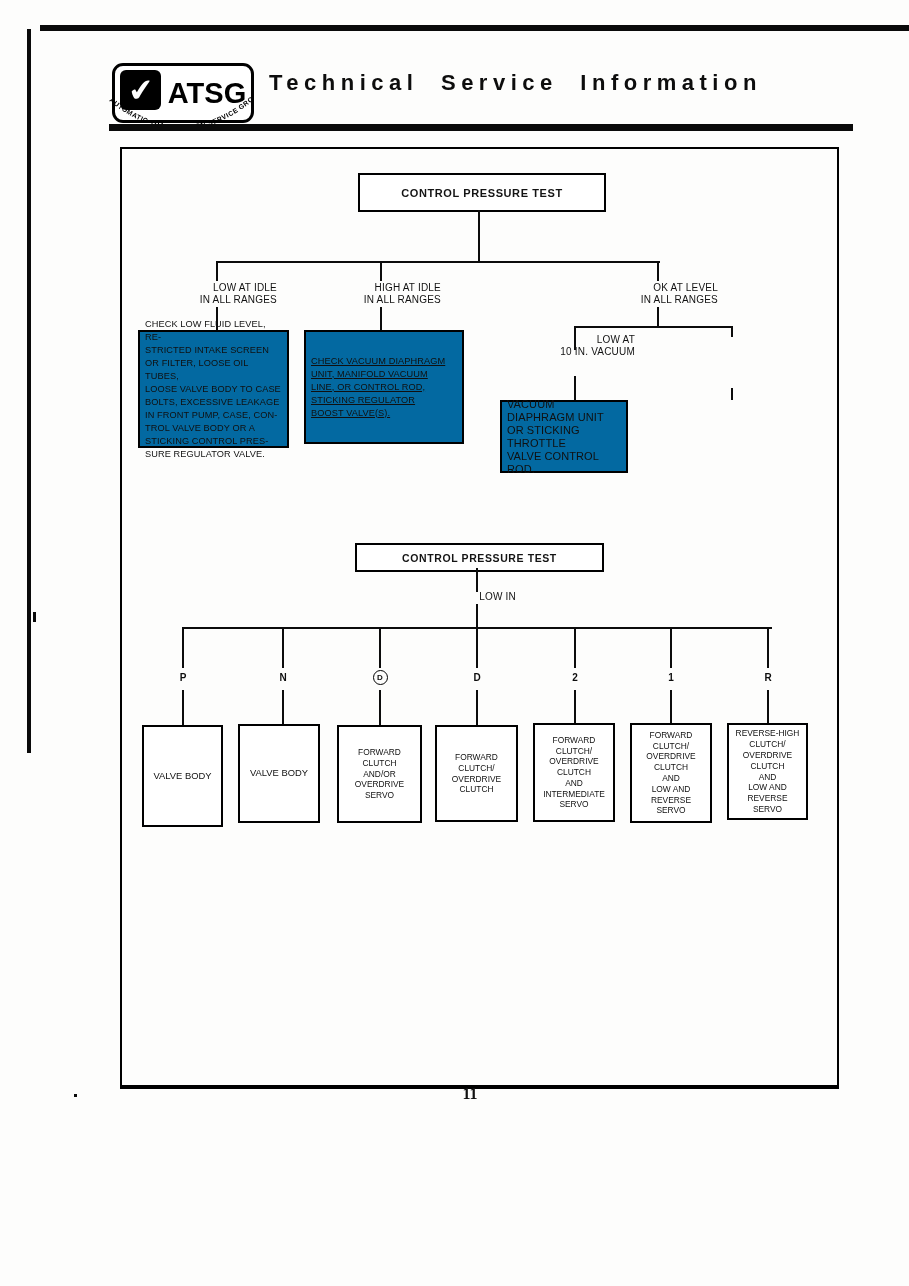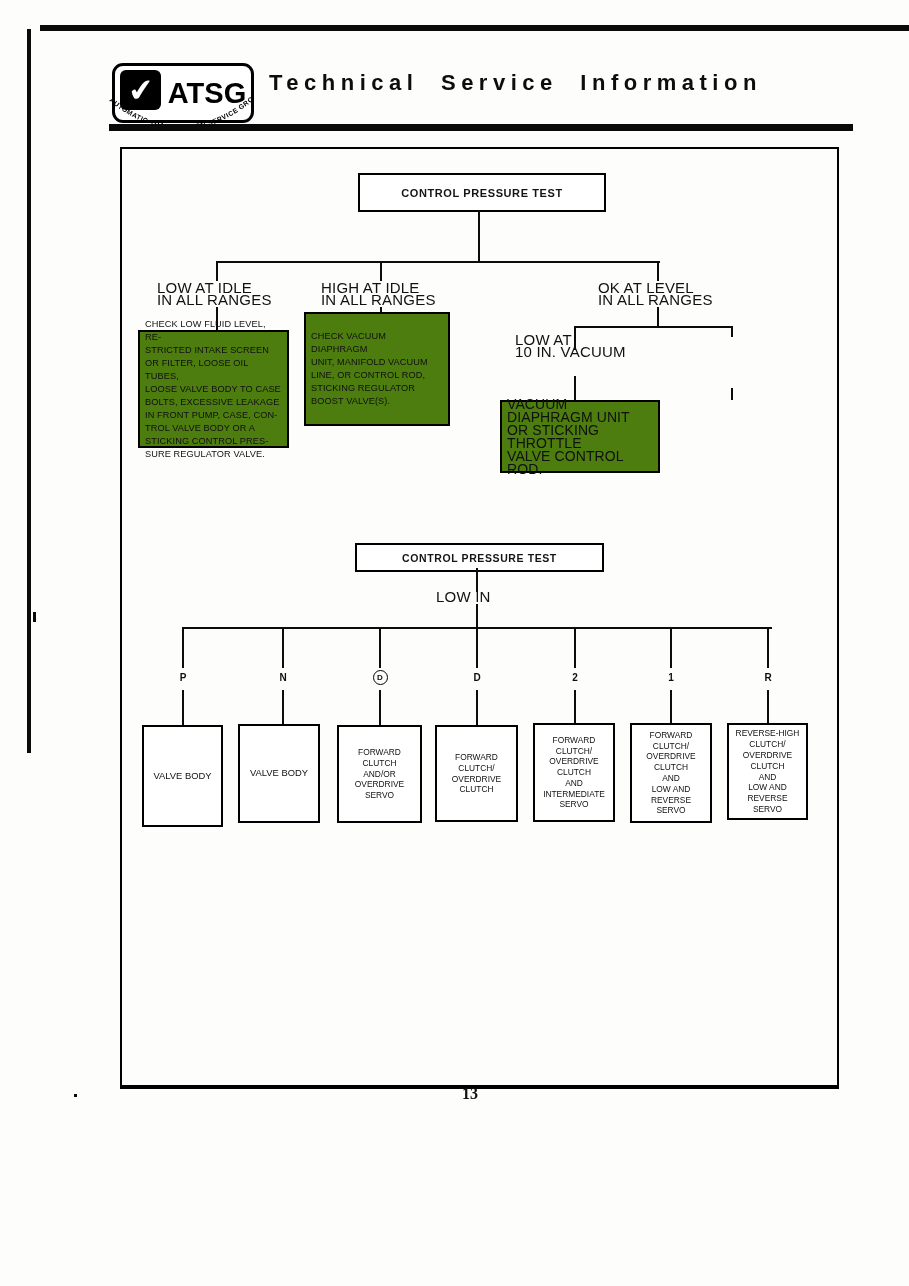--- a/index.html
+++ b/index.html
@@ -40,25 +40,25 @@
   
   .vline{position:absolute;width:2px;background:#0c0c0c;}
   .hline{position:absolute;height:2px;background:#0c0c0c;}
   
   .rootbox{
     position:absolute;border:2px solid #000;background:#fff;
     display:flex;align-items:center;justify-content:center;
     font-size:11px;font-weight:700;letter-spacing:0.6px;text-align:center;
   }
   .cond{
-    position:absolute;text-align:left;white-space:pre-line;
-    font-size:15px;line-height:12px;letter-spacing:0.2px;color:#111;
+    position:absolute;text-align:right;white-space:pre-line;
+    font-size:10px;line-height:12px;letter-spacing:0.2px;color:#111;
   }
   .textbox{
-    position:absolute;border:2px solid #000;background:#4d7c0f;box-sizing:border-box;
+    position:absolute;border:2px solid #000;background:#0369a1;box-sizing:border-box;
     display:flex;flex-direction:column;justify-content:center;
     padding:3px 5px;font-size:9.2px;line-height:13px;letter-spacing:0.1px;
     white-space:pre-line;text-align:left;color:#101010;
   }
   .compbox{
     position:absolute;border:2px solid #000;background:#fff;box-sizing:border-box;
     display:flex;align-items:center;justify-content:center;
     font-size:8.4px;line-height:10.8px;text-align:center;white-space:pre-line;
     color:#101010;padding:2px;
   }
@@ -127,37 +127,37 @@
 
   <div class="textbox" style="left:138px;top:330px;width:151px;height:118px;">CHECK LOW FLUID LEVEL, RE-
 STRICTED INTAKE SCREEN
 OR FILTER, LOOSE OIL TUBES,
 LOOSE VALVE BODY TO CASE
 BOLTS, EXCESSIVE LEAKAGE
 IN FRONT PUMP, CASE, CON-
 TROL VALVE BODY OR A
 STICKING CONTROL PRES-
 SURE REGULATOR VALVE.</div>
-  <div class="textbox" style="left:304px;top:312px;width:146px;height:114px;">CHECK VACUUM DIAPHRAGM
+  <div class="textbox" style="left:304px;top:330px;width:160px;height:114px;text-decoration:underline;">CHECK VACUUM DIAPHRAGM
 UNIT, MANIFOLD VACUUM
 LINE, OR CONTROL ROD,
 STICKING REGULATOR
 BOOST VALVE(S).</div>
 
   <div class="hline" style="left:574px;top:326px;width:159px;"></div>
   <div class="vline" style="left:574px;top:328px;height:22px;"></div>
   <div class="vline" style="left:731px;top:328px;height:9px;"></div>
 
   <div class="cond" style="left:515px;top:334px;width:120px;">LOW AT
 10 IN. VACUUM</div>
 
   <div class="vline" style="left:574px;top:376px;height:24px;"></div>
   <div class="vline" style="left:731px;top:388px;height:12px;"></div>
 
-  <div class="textbox" style="left:500px;top:400px;width:160px;height:73px;font-size:14px;">VACUUM DIAPHRAGM UNIT
+  <div class="textbox" style="left:500px;top:400px;width:128px;height:73px;font-size:11px;">VACUUM DIAPHRAGM UNIT
 OR STICKING THROTTLE
 VALVE CONTROL ROD.</div>
 
   <div class="rootbox" style="left:355px;top:543px;width:245px;height:25px;font-size:10.5px;">CONTROL PRESSURE TEST</div>
 
   <div class="vline" style="left:476px;top:568px;height:24px;"></div>
   <div class="cond" style="left:436px;top:591px;width:80px;">LOW IN</div>
   <div class="vline" style="left:476px;top:604px;height:24px;"></div>
   <div class="hline" style="left:182px;top:627px;width:590px;"></div>
 
@@ -220,15 +220,15 @@
 SERVO</div>
   <div class="compbox" style="left:727px;top:723px;width:81px;height:97px;">REVERSE-HIGH
 CLUTCH/
 OVERDRIVE
 CLUTCH
 AND
 LOW AND
 REVERSE
 SERVO</div>
 
-  <div class="pagenum">13</div>
+  <div class="pagenum">11</div>
 
 </div>
 
 </body></html>

